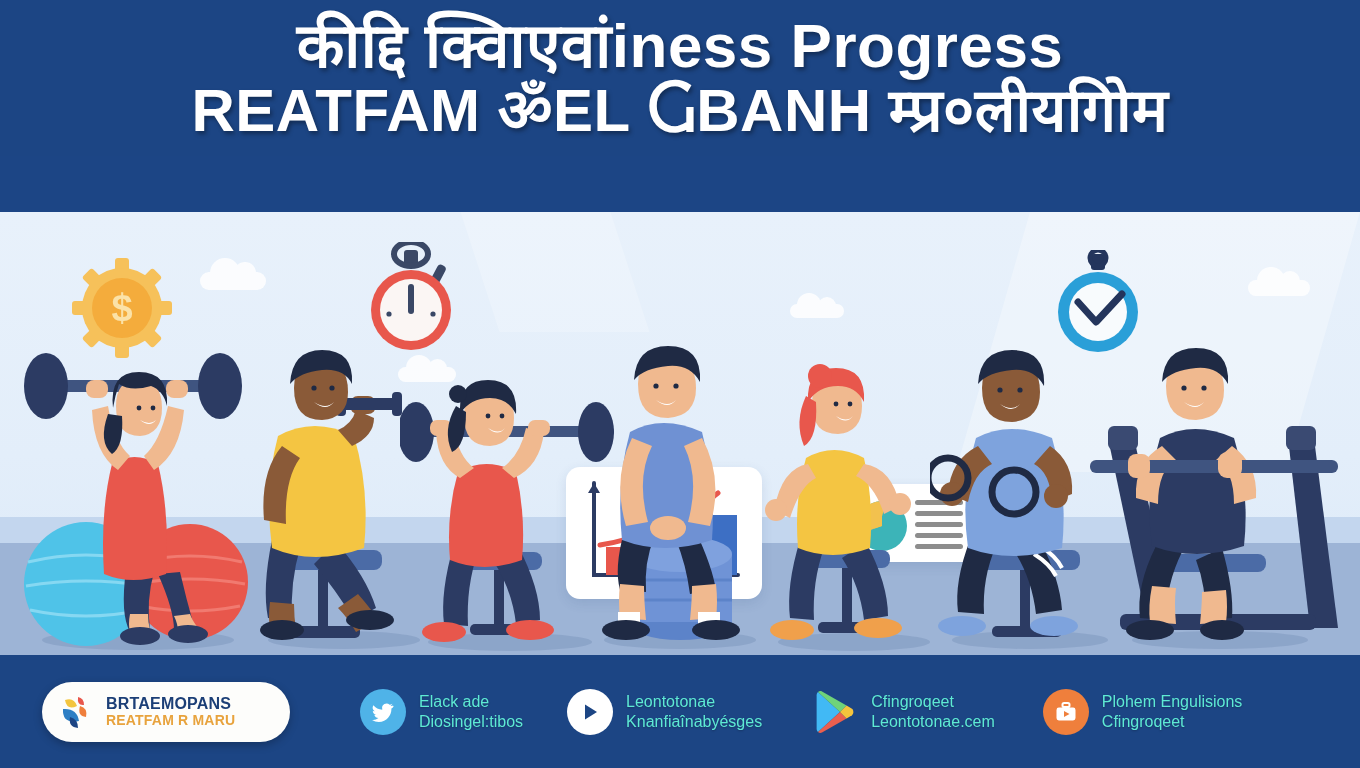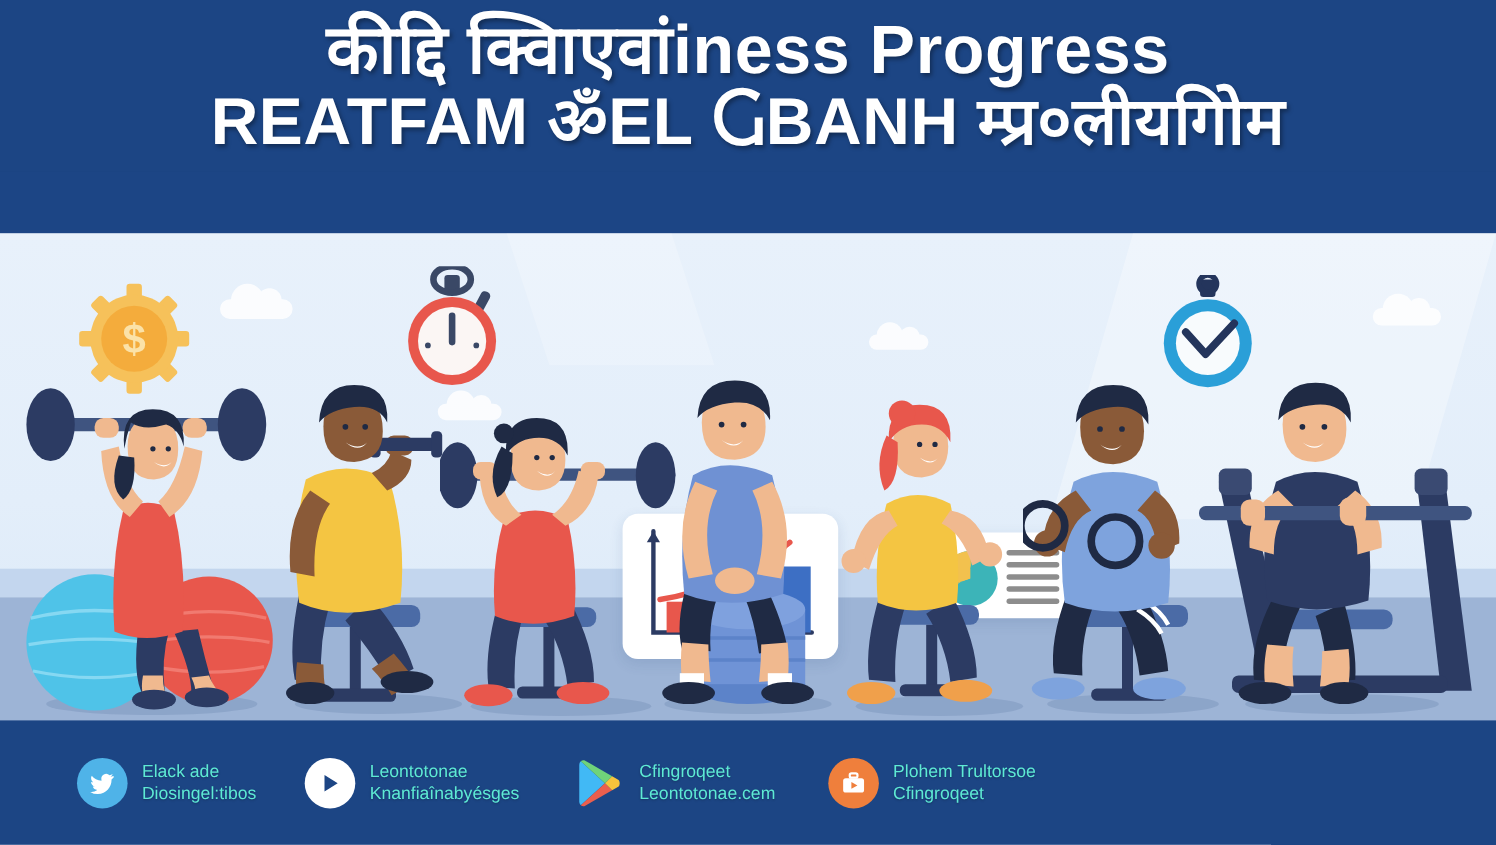--- a/index.html
+++ b/index.html
@@ -460,20 +460,35 @@
       <path d="M72 40 q2 -34 34 -34 q34 0 32 36 q-10 -18 -32 -16 q-24 2 -34 14 z" fill="#1f2a44"></path>
       <circle cx="94" cy="46" r="2.6" fill="#1f2a44"></circle>
       <circle cx="114" cy="46" r="2.6" fill="#1f2a44"></circle>
       <path d="M94 60 q12 8 20 0 q-8 10 -20 0 z" fill="#ffffff"></path>
     </svg>
 
   </div>
 
   <div class="footer">
 
+    <div class="badge-pill">
+      <div class="badge-logo">
+        <svg width="40" height="40" viewBox="0 0 40 40">
+          <path d="M9 8 q9 -3 12 6 q-10 5 -12 -6 z" fill="#f3c53f"></path>
+          <path d="M22 5 q6 1 6 8 q-7 1 -6 -8 z" fill="#e8574c"></path>
+          <path d="M24 14 q8 2 6 11 q-9 -1 -6 -11 z" fill="#ef7f3c"></path>
+          <path d="M7 17 q14 -1 16 12 q-17 3 -16 -12 z" fill="#2e7fc4"></path>
+          <path d="M14 25 q8 2 8 11 q-10 -1 -8 -11 z" fill="#1c4584"></path>
+        </svg>
+      </div>
+      <div class="badge-text">
+        <span class="t1">BRTAEMOPANS</span>
+        <span class="t2">REATFAM R MARU</span>
+      </div>
+    </div>
 
     <div class="store-item sp-a">
       <div class="ico">
         <div class="circle-ico" style="background:#4fb3e8;">
           <svg width="26" height="26" viewBox="0 0 26 26">
             <path d="M23 6.4c-.8.35-1.6.58-2.5.7.9-.55 1.6-1.4 1.9-2.4-.85.5-1.8.87-2.8 1.07A4.4 4.4 0 0 0 12.2 9.8c0 .35.04.7.1 1C8.6 10.6 5.5 8.9 3.4 6.3a4.4 4.4 0 0 0 1.36 5.9c-.7-.02-1.4-.22-2-.55 0 2.1 1.5 3.9 3.5 4.3-.6.18-1.3.2-1.9.08a4.4 4.4 0 0 0 4.1 3.05A8.9 8.9 0 0 1 2 20.9a12.5 12.5 0 0 0 6.8 2c8.1 0 12.6-6.8 12.6-12.7v-.6c.87-.62 1.6-1.4 2.2-2.2z" fill="#ffffff"></path>
           </svg>
         </div>
       </div>
       <div class="lbl">
@@ -515,20 +530,20 @@
       <div class="ico">
         <div class="circle-ico" style="background:#ef7f3c;">
           <svg width="26" height="26" viewBox="0 0 26 26">
             <rect x="9.5" y="4" width="7" height="4" rx="1.6" fill="none" stroke="#ffffff" stroke-width="2"></rect>
             <rect x="3.5" y="8.5" width="19" height="13" rx="2.4" fill="#ffffff"></rect>
             <path d="M11 12 L16.5 15 L11 18 Z" fill="#ef7f3c"></path>
           </svg>
         </div>
       </div>
       <div class="lbl">
-        <span>Plohem Trultorsoe</span>
+        <span>Plohem Engulisions</span>
         <span>Cfingroqeet</span>
       </div>
     </div>
 
   </div>
 
 </div>
 
 </body></html>

